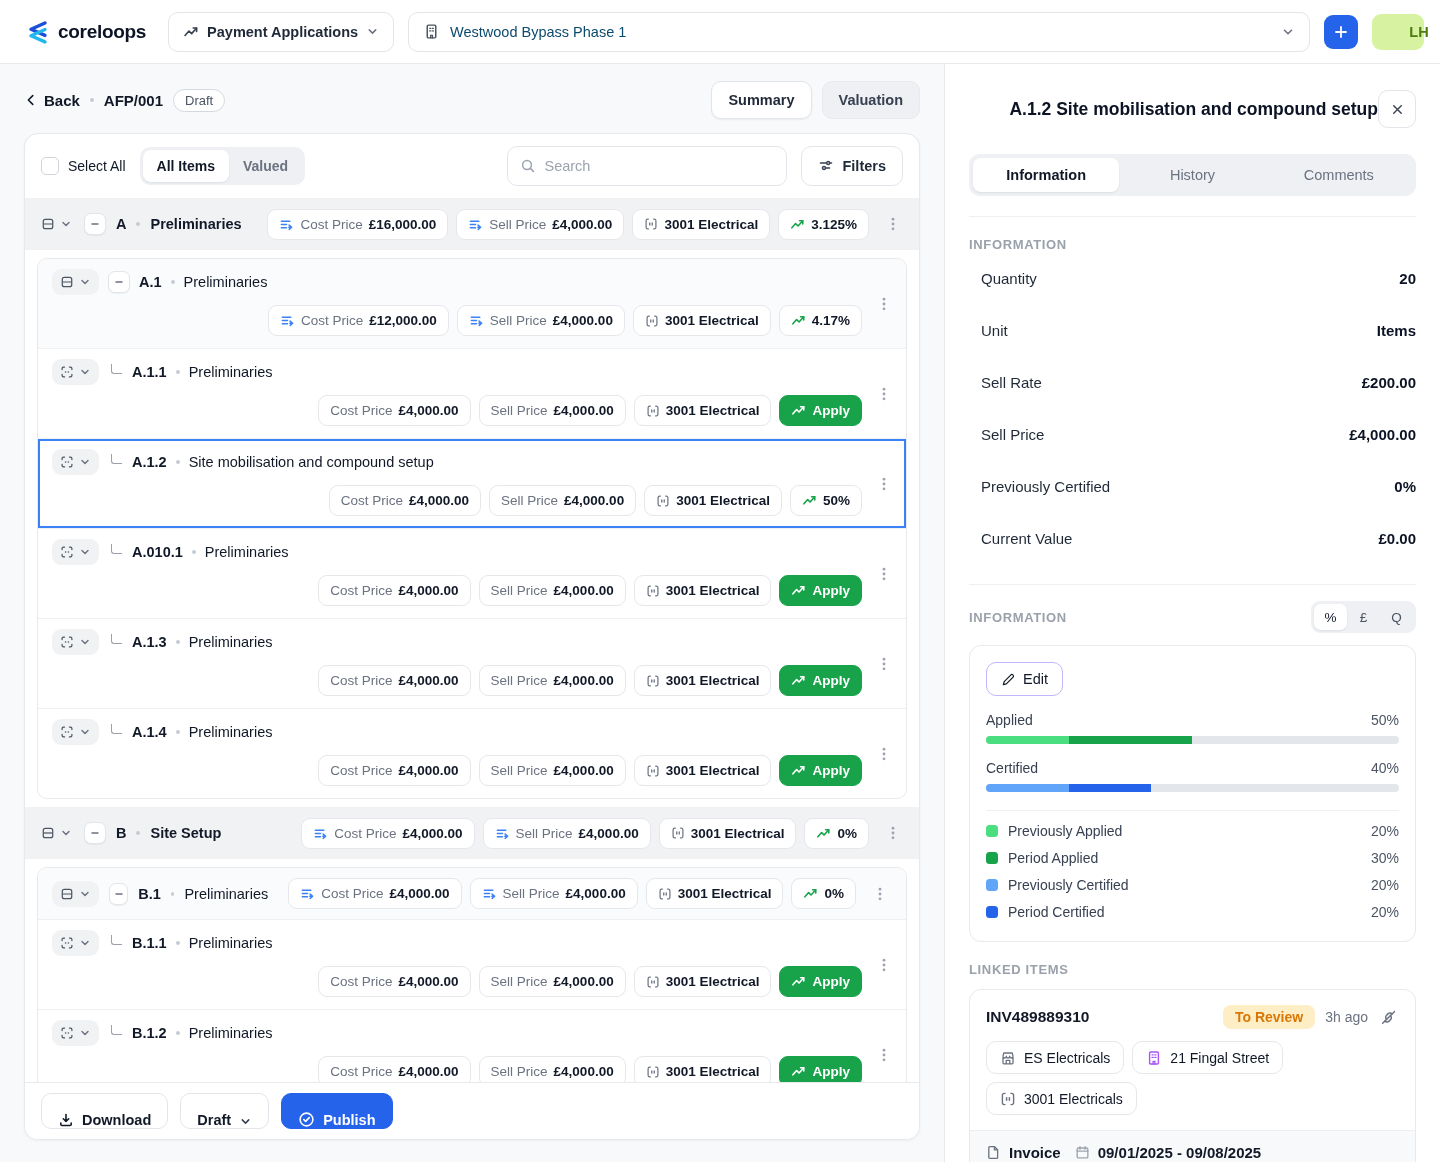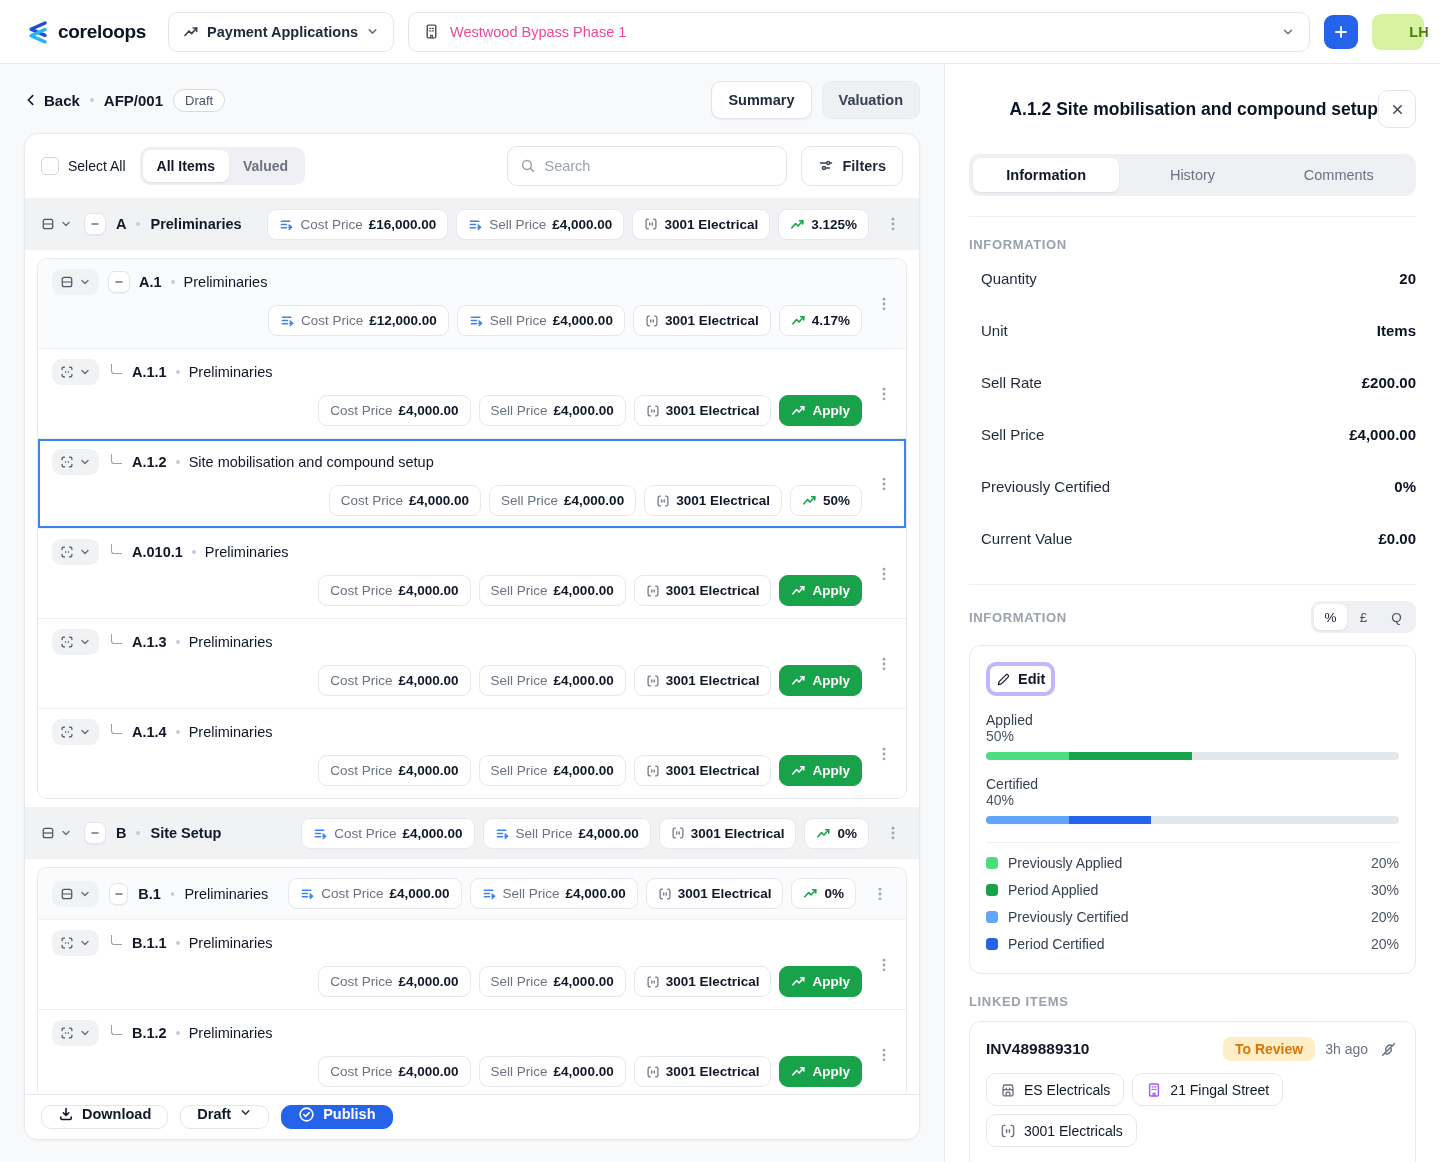--- a/index.html
+++ b/index.html
@@ -8,21 +8,21 @@
   svg { display:block; }
   button { font-family:inherit; cursor:pointer; background:none; border:none; color:inherit; }
 
   .app { display:grid; grid-template-columns:944px 496px; grid-template-rows:64px 1098px; width:1440px; height:1162px; }
 
   
   .nav { grid-column:1/3; display:flex; align-items:center; gap:14px; background:#fff; border-bottom:1px solid #e7e9ec; padding:0 16px 0 24px; }
   .brand { display:flex; align-items:center; gap:8px; margin-right:8px; }
   .brand .word { font-size:19px; font-weight:700; letter-spacing:-0.3px; color:#0b1324; }
   .pillbtn { display:flex; align-items:center; gap:8px; height:40px; padding:0 14px; border:1px solid #e2e5e9; border-radius:10px; background:#fff; font-size:14.5px; font-weight:600; color:#1f2937; }
-  .project { flex:1; display:flex; align-items:center; gap:10px; height:40px; padding:0 14px; border:1px solid #e2e5e9; border-radius:10px; background:#fff; font-size:14.5px; color:#ec4899; }
+  .project { flex:1; display:flex; align-items:center; gap:10px; height:40px; padding:0 14px; border:1px solid #e2e5e9; border-radius:10px; background:#fff; font-size:14.5px; color:#0c4a6e; }
   .project .grow { flex:1; }
   .addbtn { width:34px; height:34px; border-radius:9px; background:#2563eb; color:#fff; display:flex; align-items:center; justify-content:center; }
   .avatar { width:52px; height:36px; border-radius:9px; background:#d7f3a2; color:#4d7c0f; font-size:14.5px; font-weight:700; display:flex; align-items:center; justify-content:center;padding-left:42px; }
 
   
   .main { display:flex; flex-direction:column; padding:0 24px; min-height:0; }
   .pagehead { display:flex; align-items:center; gap:10px; margin:17px 0 2px; }
   .backbtn { display:flex; align-items:center; gap:6px; font-size:15px; font-weight:600; color:#111827; }
   .sep-dot { width:4px; height:4px; border-radius:50%; background:#c6ccd4; }
   .ref { font-size:15px; font-weight:700; }
@@ -64,44 +64,44 @@
   .kebab { position:absolute; right:10px; top:50%; transform:translateY(-50%); color:#9ca3af; padding:4px; }
   .row.single .kebab, .secbar .kebab { position:static; transform:none; margin-left:2px; }
   .chips { display:flex; align-items:center; gap:8px; }
   .chip { display:inline-flex; align-items:center; gap:6px; height:31px; padding:0 11px; background:#fff; border:1px solid #e5e7eb; border-radius:9px; font-size:13.5px; white-space:nowrap; }
   .chip .lbl { color:#6b7280; }
   .chip .val { font-weight:700; color:#111827; }
   .chip.apply { background:#18a34a; border-color:#18a34a; color:#fff; }
   .chip.apply .val { color:#fff; }
 
   .cardfooter { display:flex; align-items:center; gap:12px; border-top:1px solid #e7e9ec; padding:10px 16px; background:#fff; }
-  .fbtn { display:flex; align-items:flex-start; gap:8px; height:24px; padding:0 16px; border:1px solid #e2e5e9; border-radius:10px; background:#fff; font-size:14.5px; font-weight:600; color:#111827; }
+  .fbtn { display:flex; align-items:flex-end; gap:8px; height:36px; padding:0 16px; border:1px solid #e2e5e9; border-radius:10px; background:#fff; font-size:14.5px; font-weight:600; color:#111827; }
   .fbtn.primary { background:#2563eb; border-color:#2563eb; color:#fff; }
 
   
   .panel { background:#fff; border-left:1px solid #e7e9ec; padding:0 24px; overflow:hidden; }
   .panel-head { display:flex; align-items:center; justify-content:flex-end; margin-top:26px; }
   .panel-title { font-size:17.5px; font-weight:700; color:#0b1324; }
   .closebtn { width:38px; height:38px; border:1px solid #e2e5e9; border-radius:10px; display:flex; align-items:center; justify-content:center; color:#374151; background:#fff; }
   .ptabs { display:flex; background:#eef0f3; border-radius:11px; padding:4px; margin-top:26px; }
   .ptabs button { flex:1; height:34px; border-radius:8px; font-size:14.5px; color:#6b7280; }
   .ptabs button.on { background:#fff; color:#111827; font-weight:600; box-shadow:0 1px 2px rgba(16,24,40,.08); }
   .hr { border-top:1px solid #eef0f2; margin:20px 0 0; }
   .seclabel { font-size:13px; font-weight:600; letter-spacing:.05em; color:#9aa1ab; margin-top:20px; }
   .kv { display:flex; align-items:center; justify-content:space-between; height:52px; }
   .kv .k { font-size:15px; color:#1f2937;margin-left:12px; }
   .kv .v { font-size:15px; font-weight:700; color:#0b1324; }
   .sec2 { display:flex; align-items:center; justify-content:space-between; margin-top:16px; }
   .miniseg { display:flex; background:#eef0f3; border-radius:9px; padding:3px; }
   .miniseg button { width:33px; height:26px; border-radius:7px; font-size:13.5px; color:#4b5563; }
   .miniseg button.on { background:#fff; color:#111827; box-shadow:0 1px 2px rgba(16,24,40,.08); }
   .progcard { border:1px solid #e7e9ec; border-radius:12px; padding:16px; margin-top:12px; }
-  .editbtn { display:inline-flex; align-items:center; gap:7px; height:34px; padding:0 6px; border:4px solid #c4b5fd; border-radius:10px; background:#fff; font-size:14.5px; font-weight:700; color:#111827; }
+  .editbtn { display:inline-flex; align-items:center; gap:7px; height:34px; padding:0 14px; border:1px solid #c4b5fd; border-radius:10px; background:#fff; font-size:14.5px; font-weight:400; color:#111827; }
   .barrow { margin-top:16px; }
-  .barrow .t { display:flex; justify-content:space-between; font-size:14px; color:#374151;flex-direction:column; }
+  .barrow .t { display:flex; justify-content:space-between; font-size:14px; color:#374151; }
   .barrow .t .pv { color:#4b5563; }
   .track { display:flex; height:8px; border-radius:5px; background:#e3e6ea; overflow:hidden; margin-top:8px; }
   .track i { display:block; height:100%; }
   .legend { margin-top:6px; }
   .lgrow { display:flex; align-items:center; gap:10px; height:27px; font-size:14px; color:#374151; }
   .lgrow .sw { width:12px; height:12px; border-radius:3.5px; }
   .lgrow .lv { margin-left:auto; color:#4b5563; }
   .linkcard { border:1px solid #e7e9ec; border-radius:12px; margin-top:12px; overflow:hidden; }
   .lc-head { display:flex; align-items:center; padding:15px 16px 6px; gap:10px; }
   .lc-ref { font-size:15.5px; font-weight:700; flex:1; }

